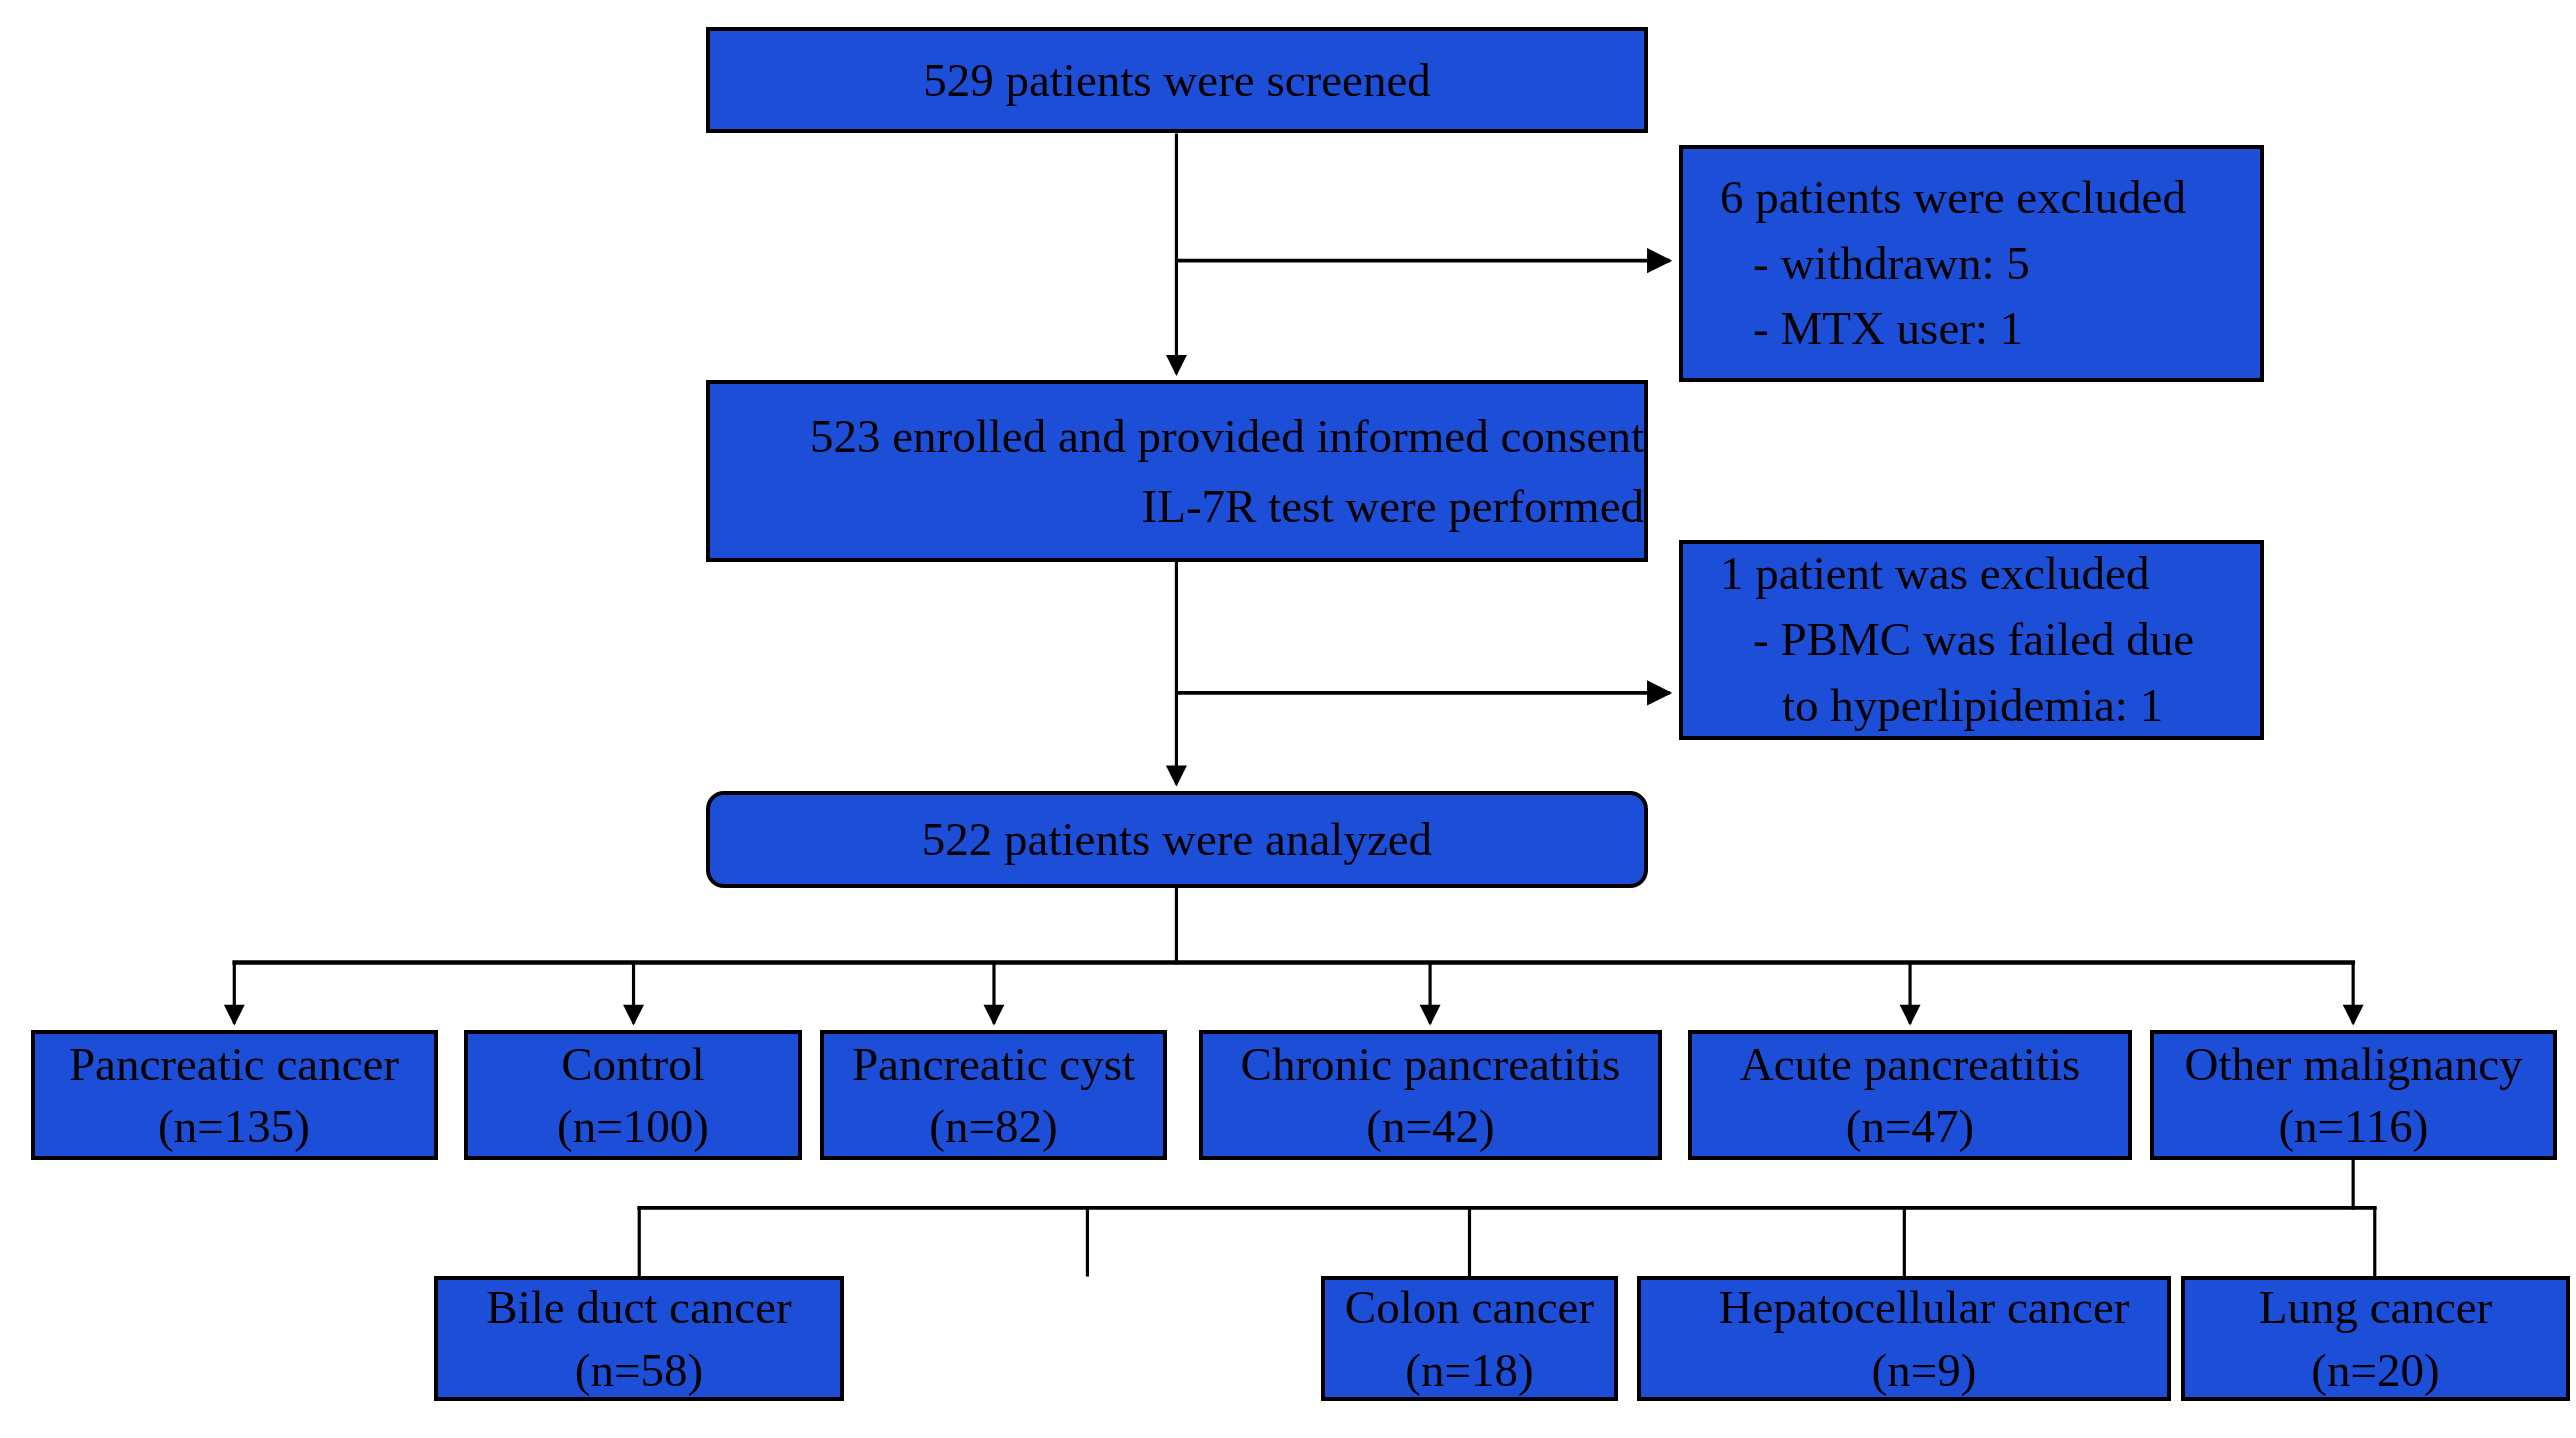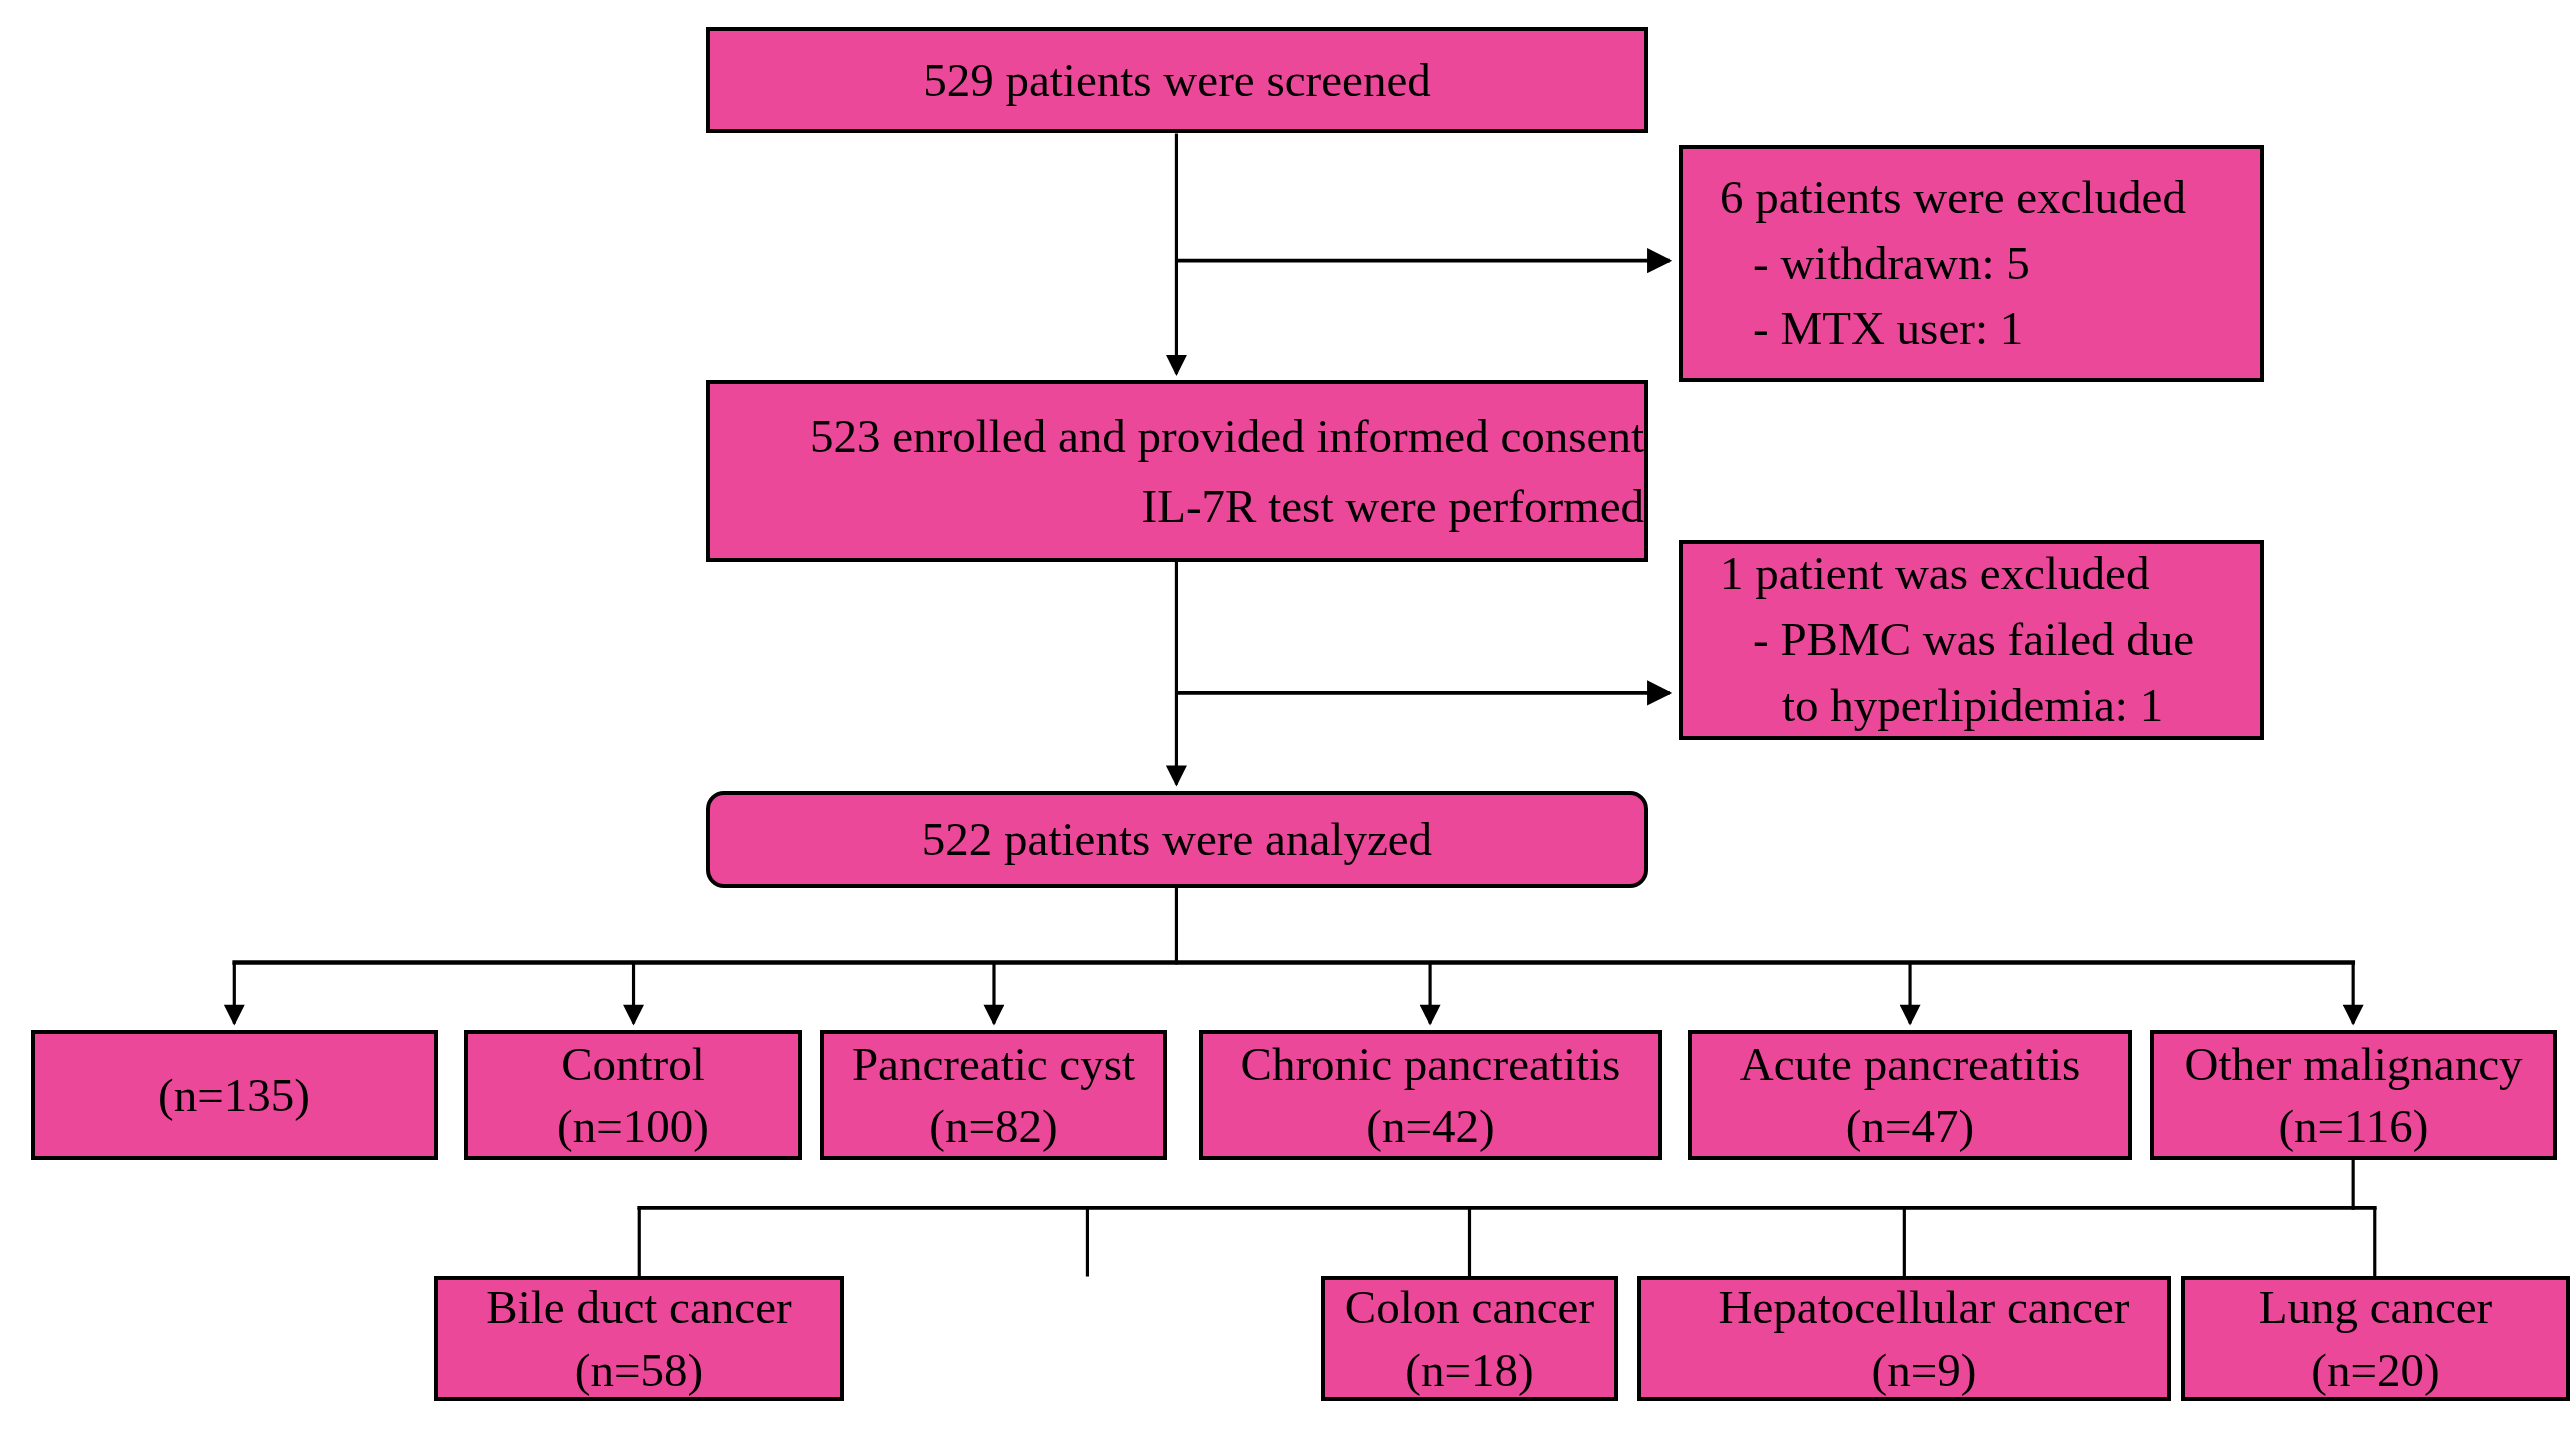--- a/index.html
+++ b/index.html
@@ -20,21 +20,21 @@
     position: absolute;
     left: 0;
     top: 0;
     width: 2576px;
     height: 1438px;
   }
   .box {
     position: absolute;
     box-sizing: border-box;
     border: 4.5px solid #000000;
-    background: #ec4899;
+    background: #1d4ed8;
     display: flex;
     flex-direction: column;
     justify-content: center;
     align-items: center;
     text-align: center;
     font-size: 47px;
     line-height: 1.2;
   }
   .box span { display: block; }
   .two-line { line-height: 1.5; align-items: flex-end; }
@@ -110,20 +110,21 @@
     <span>1 patient was excluded</span>
     <span class="indent1">- PBMC was failed due</span>
     <span class="indent2">to hyperlipidemia: 1</span>
   </div>
 
   <div class="box" style="left:706px; top:791px; width:942px; height:97px;border-radius:18px;">
     <span>522 patients were analyzed</span>
   </div>
 
   <div class="box node" style="left:30.5px; top:1030px; width:407px; height:130px;">
+    <span>Pancreatic cancer</span>
     <span>(n=135)</span>
   </div>
   <div class="box node" style="left:464px; top:1030px; width:338px; height:130px;align-items:center;">
     <span>Control</span>
     <span>(n=100)</span>
   </div>
   <div class="box node" style="left:820px; top:1030px; width:347px; height:130px;">
     <span>Pancreatic cyst</span>
     <span>(n=82)</span>
   </div>

